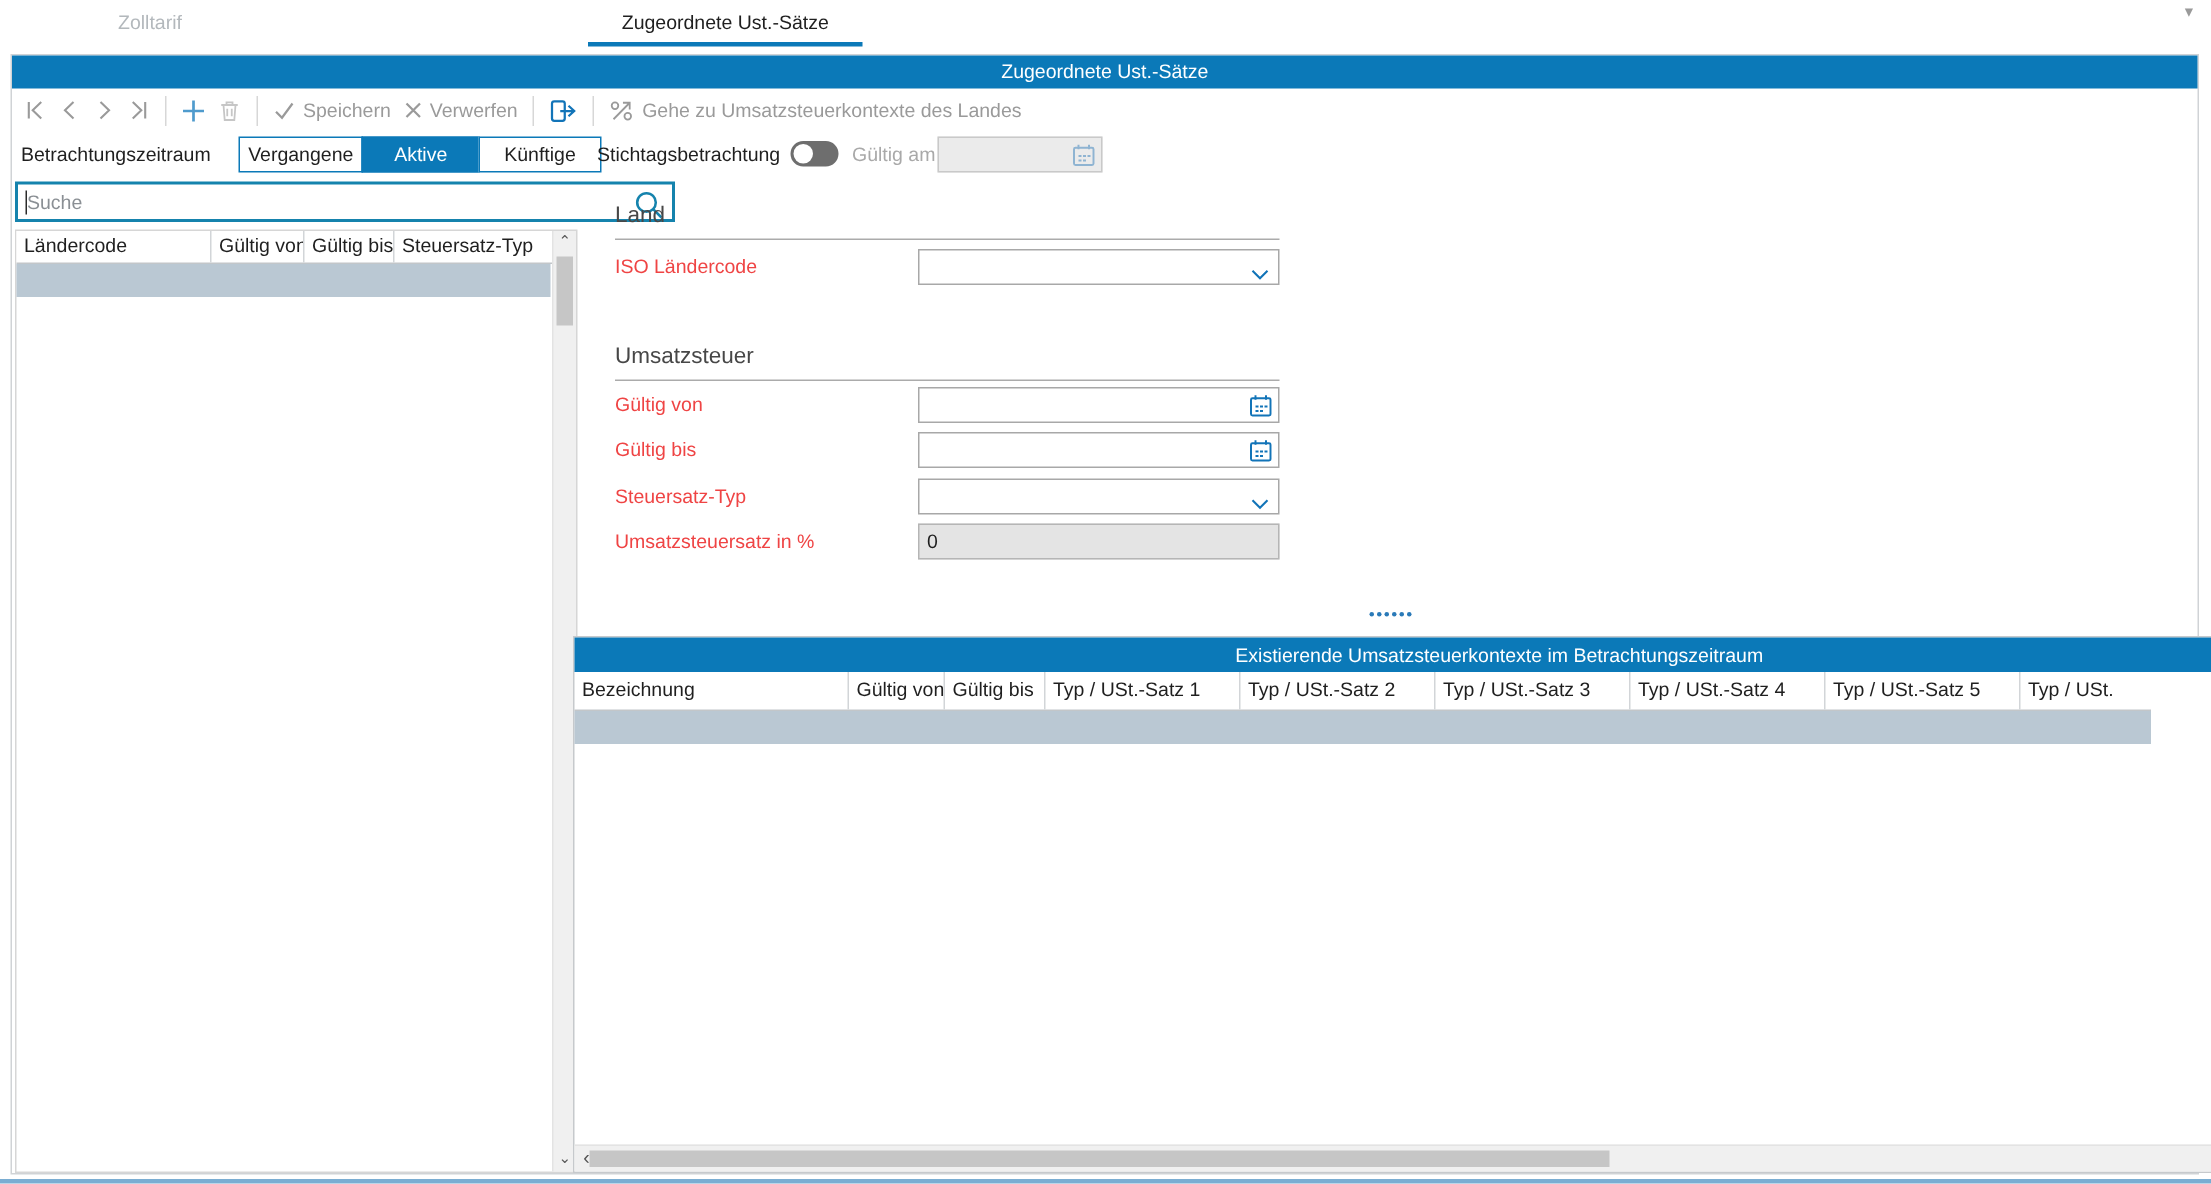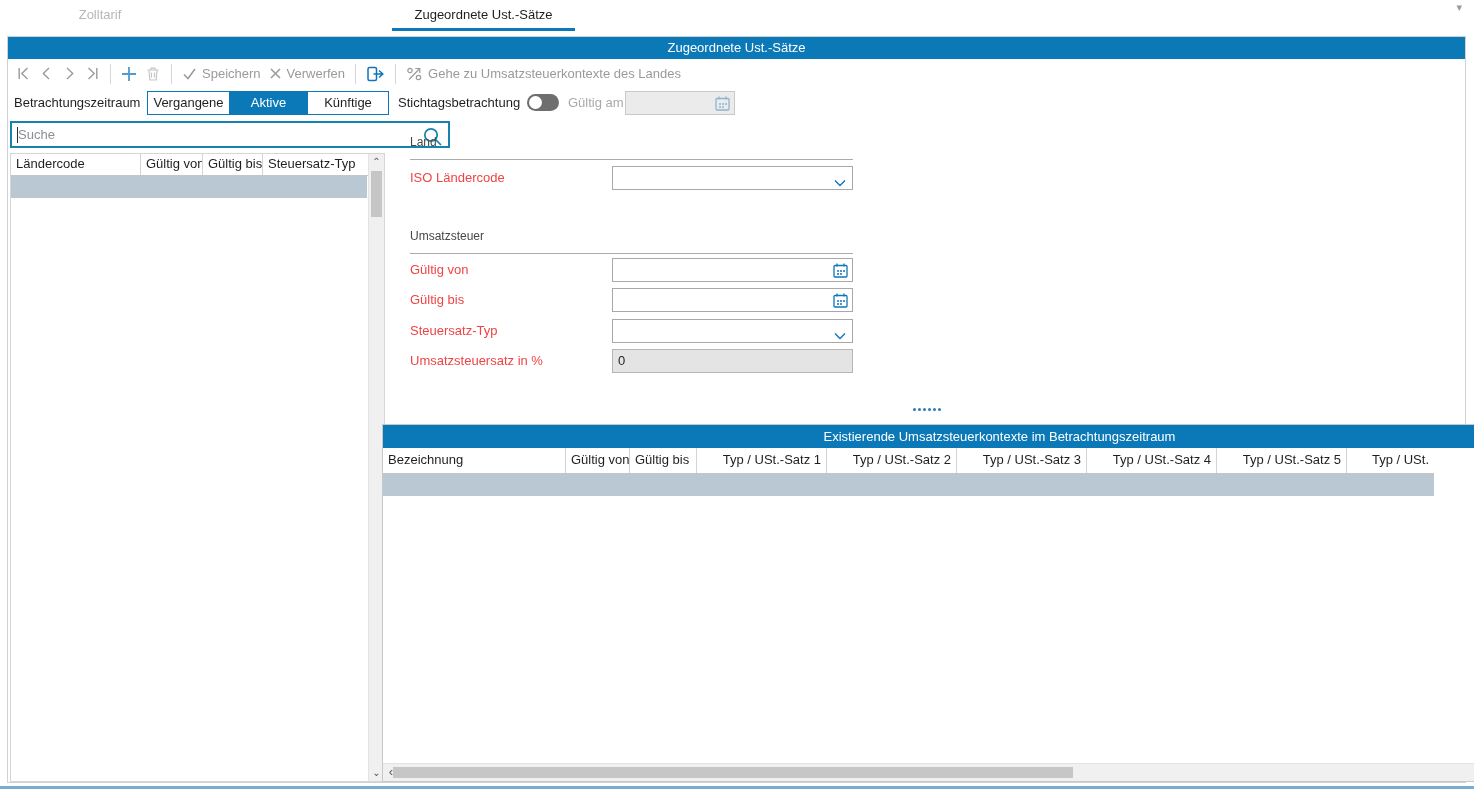--- a/index.html
+++ b/index.html
@@ -27,21 +27,21 @@
   .tb-btn { display:flex; align-items:center; gap:5px; color:#9a9a9a; white-space:nowrap; }
   .tb-sep { width:1px; height:20px; background:#d7d7d7; margin:0 2px; }
   .toolbar svg { display:block; }
 
   
   .filterrow { position:absolute; left:0; top:51px; right:0; height:30px; }
   .bz-label { position:absolute; left:6px; top:7px; }
   .seg { position:absolute; left:139px; top:3px; display:flex; }
   .seg-btn { height:24px; line-height:22px; text-align:center; background:#fff;
              border:1px solid #0b79b8; margin-left:-1px; }
-  .seg-btn:first-child { margin-left:0; }
+  .seg-btn:first-child { margin-left:12px; }
   .seg-btn.sel { background:#0b79b8; color:#fff; border-color:#0b79b8; }
   .st-label { position:absolute; left:390px; top:7px; }
   .toggle { position:absolute; left:519px; top:6px; width:32px; height:17px;
             border-radius:9px; background:#6e6e6e; }
   .toggle .knob { position:absolute; left:2px; top:2px; width:13px; height:13px;
                   border-radius:50%; background:#fff; }
   .ga-label { position:absolute; left:560px; top:7px; color:#a9a9a9; }
   .datefield { position:absolute; left:617px; top:3px; width:110px; height:24px;
                background:#ebebeb; border:1px solid #c9c9c9; }
   .datefield .cal { position:absolute; right:3px; top:3px; }
@@ -54,37 +54,37 @@
   .searchbox input::placeholder { color:#8a8f94; }
   .caret { position:absolute; left:5px; top:4px; width:1px; height:16px; background:#2b2b2b; }
   .searchbox .mag { position:absolute; right:5px; top:3px; }
 
   
   .ltable { position:absolute; left:2px; top:116px; width:375px; height:629px;
             border:1px solid #d6d6d6; background:#fff; }
   .thead { display:flex; border-bottom:1px solid #c2c6c9; background:#fff; }
   .th { height:21px; line-height:20px; padding:0 5px; border-right:1px solid #d2d5d8;
         color:#1f1f1f; overflow:hidden; white-space:nowrap; }
-  .th.r { text-align:right; }
+  .th.r { }
   .selrow { background:#bac8d3; }
 
   
   .vsb { position:absolute; right:0; top:0; bottom:0; width:16px; background:#f0f0f0;
          border-left:1px solid #e3e3e3; }
   .sb-arrow { position:absolute; left:0; width:100%; height:16px; text-align:center;
               color:#555; font-size:10px; line-height:15px; }
   .sb-thumb { position:absolute; left:2px; width:11px; background:#c6c6c6; }
   .hsb { position:absolute; left:0; bottom:0; height:18px; background:#f0f0f0;
          border-top:1px solid #e3e3e3; }
   .hsb .arr { position:absolute; top:0; width:16px; height:100%; text-align:center;
               color:#555; font-size:13px; line-height:16px; }
   .hsb .thumb { position:absolute; top:3px; height:11px; background:#c6c6c6; }
 
   
-  .sect-h { position:absolute; left:402px; font-size:12px; color:#474747; }
+  .sect-h { position:absolute; left:402px; font-size:15px; color:#474747; }
   .sect-line { position:absolute; left:402px; width:443px; height:1px; background:#ababab; }
   .f-label { position:absolute; left:402px; height:24px; line-height:24px; color:#ef4444; }
   .f-input { position:absolute; left:604px; width:241px; height:24px;
              border:1px solid #a8a8a8; background:#fff; }
   .f-input .chev { position:absolute; right:6px; top:8px; }
   .f-input .cal { position:absolute; right:3px; top:3px; }
   .f-input.disabled { background:#e4e4e4; border-color:#b5b5b5; }
   .f-input .val { position:absolute; left:5px; top:3px; color:#1f1f1f; }
 
   

